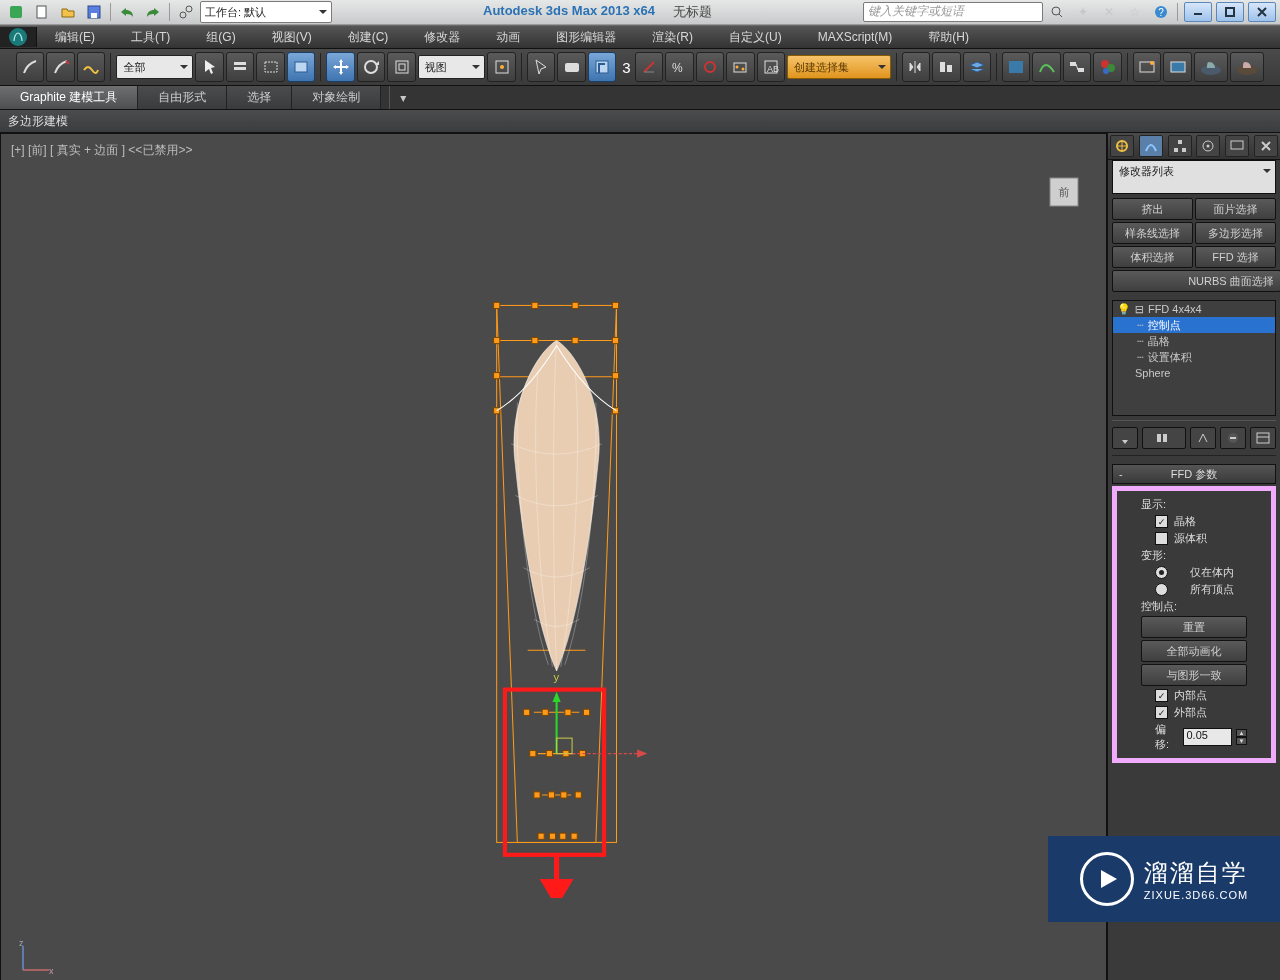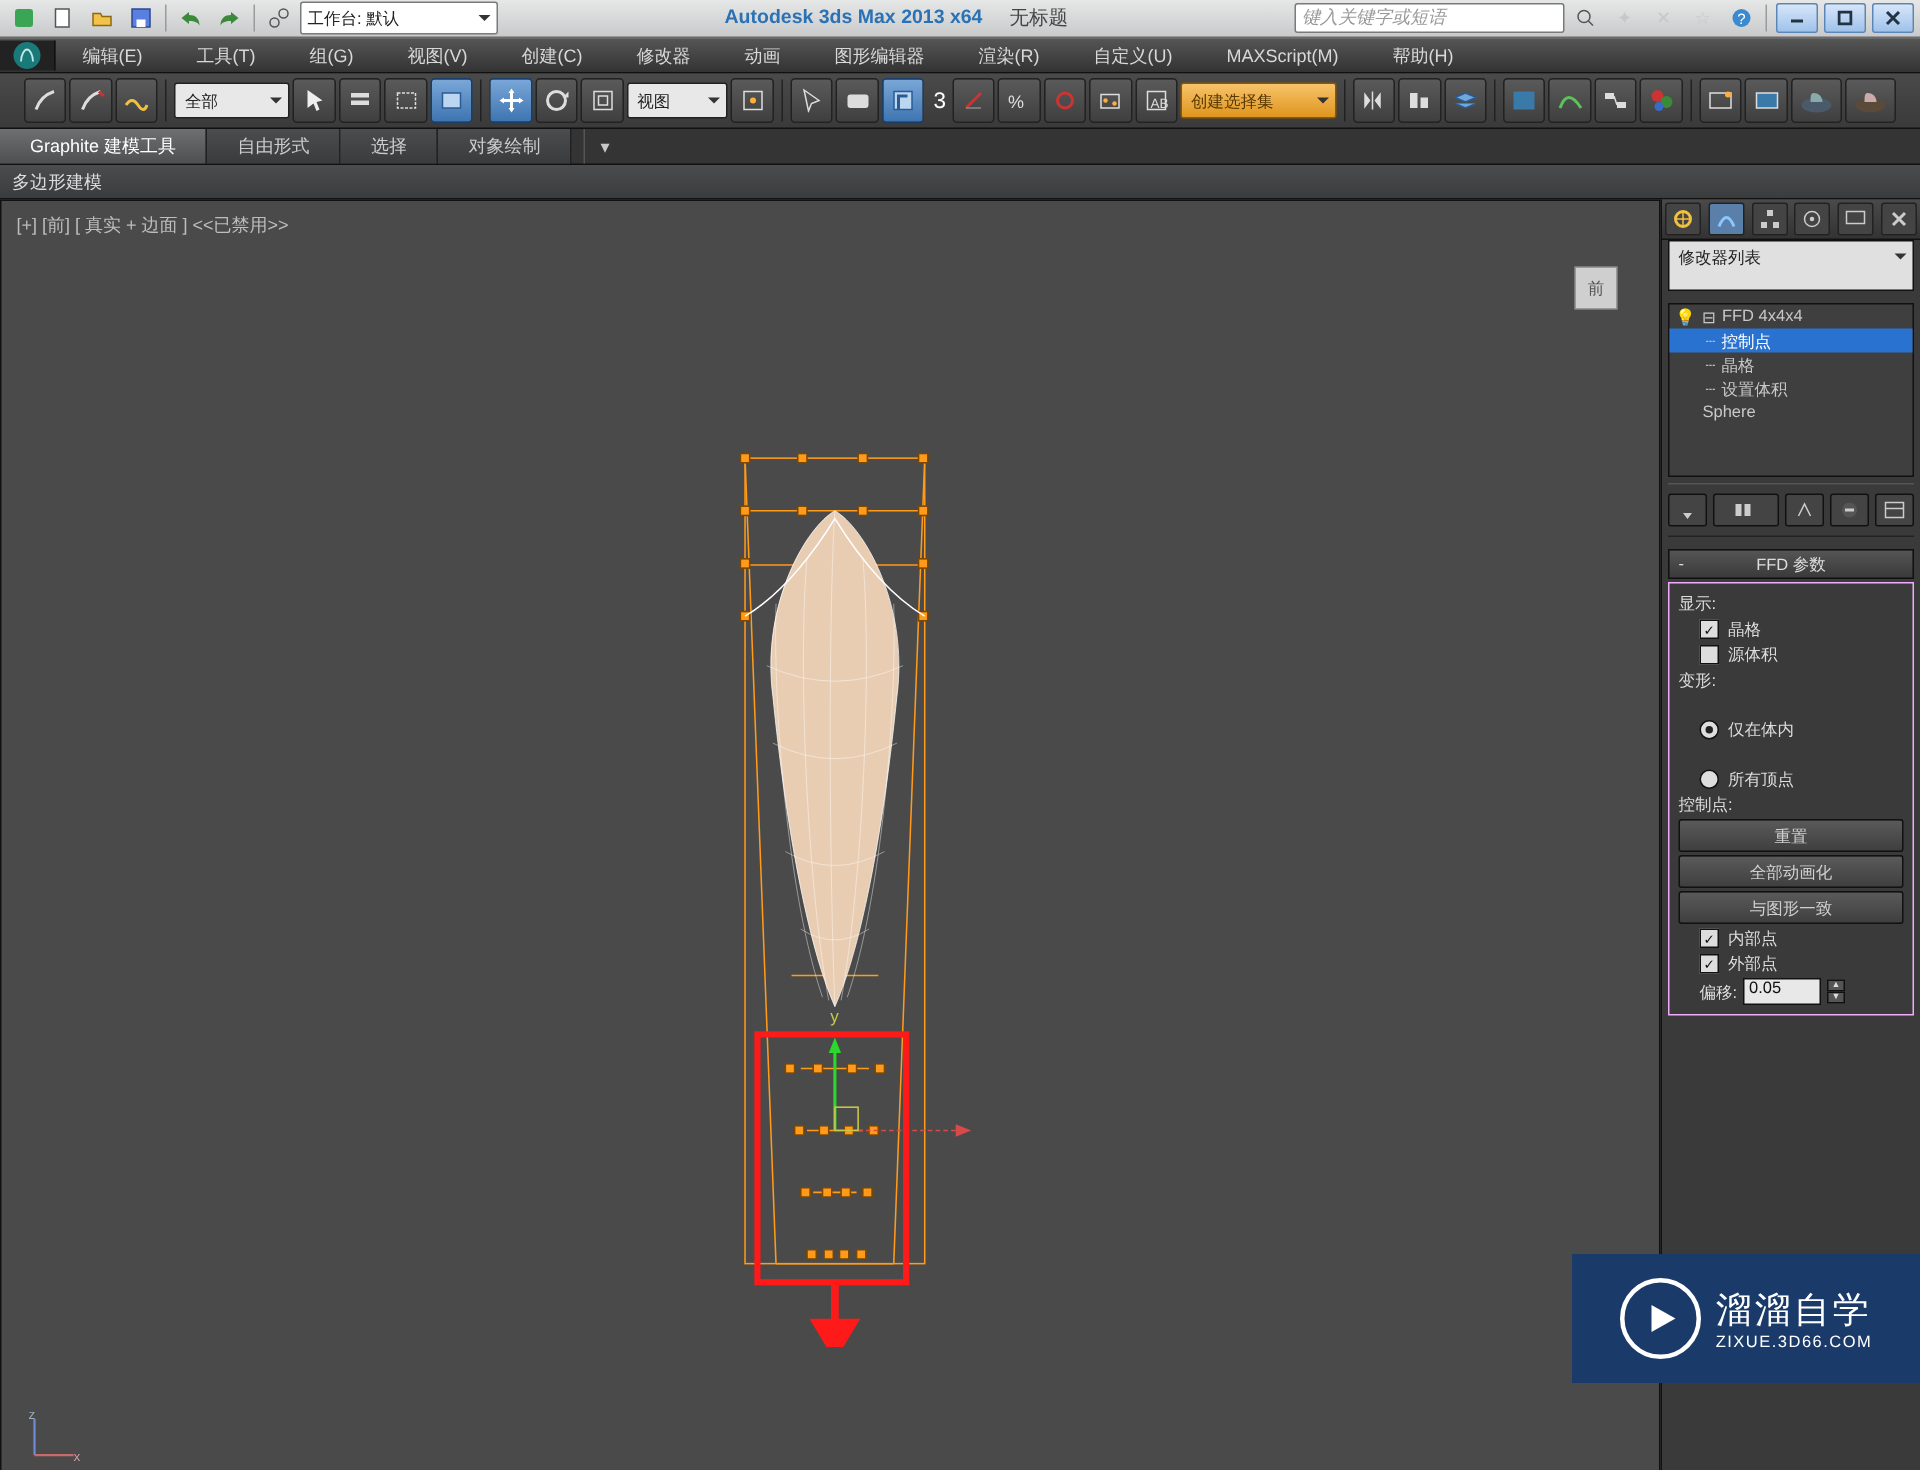--- a/index.html
+++ b/index.html
@@ -58,25 +58,25 @@
 .pbtn.full{flex:1 0 98%}
 #modstack{margin:4px;border:1px solid #111;background:#3f3f3f;height:114px;font-size:11px}
 #modstack .msrow{display:flex;align-items:center;height:16px;padding:0 4px;gap:4px}
 #modstack .msrow.sel{background:#2a72d0;color:#fff}
 #modstack .msrow.ind1{padding-left:24px;border-left:0}
 #modstack .msrow .dots{color:#bbb}
 .msbar{height:26px;margin:0 4px 4px 4px;display:flex;gap:4px;align-items:center;border-top:1px solid #555;border-bottom:1px solid #222;padding:4px 0}
 .msbar .msb{width:24px;height:20px;border:1px solid #111;background:#444;border-radius:2px;display:flex;align-items:center;justify-content:center}
 .rolluphdr{height:18px;background:linear-gradient(#555,#3a3a3a);border:1px solid #111;margin:4px 4px 2px 4px;display:flex;align-items:center;justify-content:center;font-size:11px;color:#ddd;position:relative}
 .rolluphdr::before{content:"-";position:absolute;left:6px;color:#ddd}
-.rollupbody{margin:0 4px 4px 4px;border:1px solid #f0abfc;padding:4px 6px;font-size:11px;color:#ddd}
+.rollupbody{margin:0 4px 4px 4px;border:5px solid #f0abfc;padding:4px 24px;font-size:11px;color:#ddd}
 .rollupbody .lbl{margin:2px 0 2px 0;color:#ddd}
 .chk{display:flex;align-items:center;gap:6px;margin:2px 0 2px 14px}
 .chk .box{width:11px;height:11px;border:1px solid #111;background:#ddd;display:flex;align-items:center;justify-content:center;font-size:9px;color:#111}
-.rad{display:flex;align-items:center;gap:6px;margin:18px 0 2px 14px}
+.rad{display:flex;align-items:center;gap:22px;margin:2px 0 2px 14px}
 .rad .dot{width:11px;height:11px;border:1px solid #111;border-radius:50%;background:#ddd;display:flex;align-items:center;justify-content:center}
 .rad .dot.on::after{content:"";width:5px;height:5px;background:#222;border-radius:50%}
 .spin{display:flex;align-items:center;gap:4px;margin:2px 0 2px 14px}
 .spin .sfld{width:44px;height:16px;background:#e8e8e8;border:1px solid #111;color:#111;font-size:11px;padding:0 3px}
 .spin .ssp{width:12px;height:16px;display:flex;flex-direction:column}
 .spin .ssp div{flex:1;background:#555;border:1px solid #111;font-size:6px;display:flex;align-items:center;justify-content:center;color:#ddd}
 
 #watermark{position:absolute;right:0;bottom:58px;width:232px;height:86px;background:#1a3a6a;display:flex;align-items:center;justify-content:center;gap:10px;padding:0 10px;box-sizing:border-box}
 #watermark .wicon{width:48px;height:48px;border:3px solid #fff;border-radius:50%;display:flex;align-items:center;justify-content:center}
 #watermark .wt{color:#fff;display:flex;flex-direction:column;align-items:flex-start}
@@ -519,20 +519,29 @@
             <rect x="1" y="1" width="12" height="8" fill="none" stroke="#ccc"></rect>
           </svg>
         </div>
       <div class="ptab">
           <svg width="14" height="14">
             <path d="M3 3l8 8M11 3l-8 8" stroke="#ccc" stroke-width="2"></path>
           </svg>
         </div>
     </div>
     <div class="pdd">修改器列表</div>
+    <div class="pbtns">
+      <div class="pbtn">挤出</div>
+      <div class="pbtn">面片选择</div>
+      <div class="pbtn">样条线选择</div>
+      <div class="pbtn">多边形选择</div>
+      <div class="pbtn">体积选择</div>
+      <div class="pbtn">FFD 选择</div>
+      <div class="pbtn full" style="justify-content:flex-end;padding-right:6px">NURBS 曲面选择</div>
+    </div>
 
     <div id="modstack">
       <div class="msrow">
           <span>💡</span>
           <span>⊟</span>
           <span>FFD 4x4x4</span>
         </div>
       <div class="msrow ind1 sel">
           <span class="dots">┄</span>
           <span>控制点</span>

